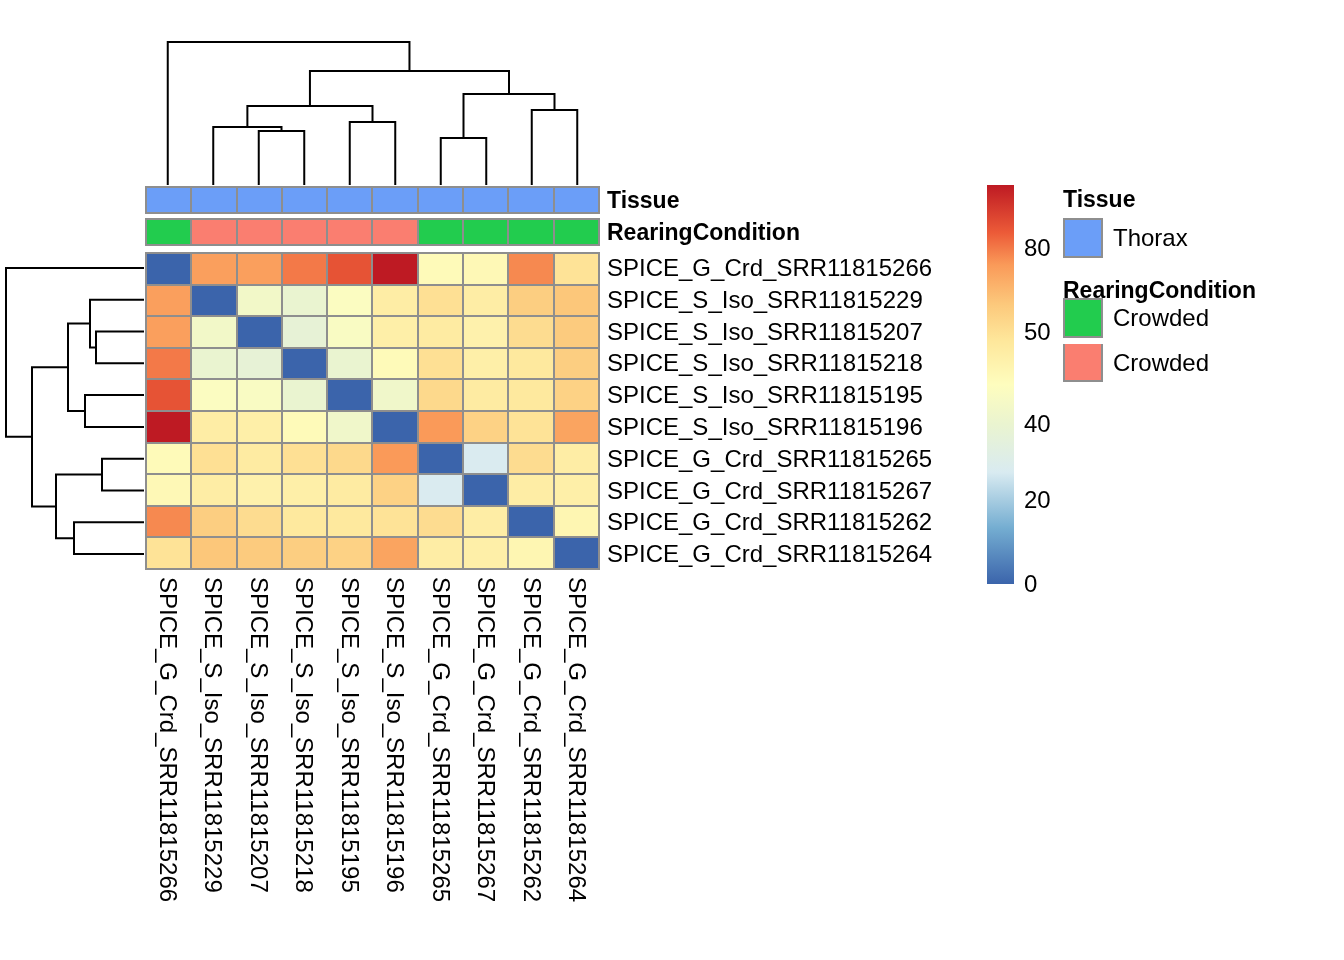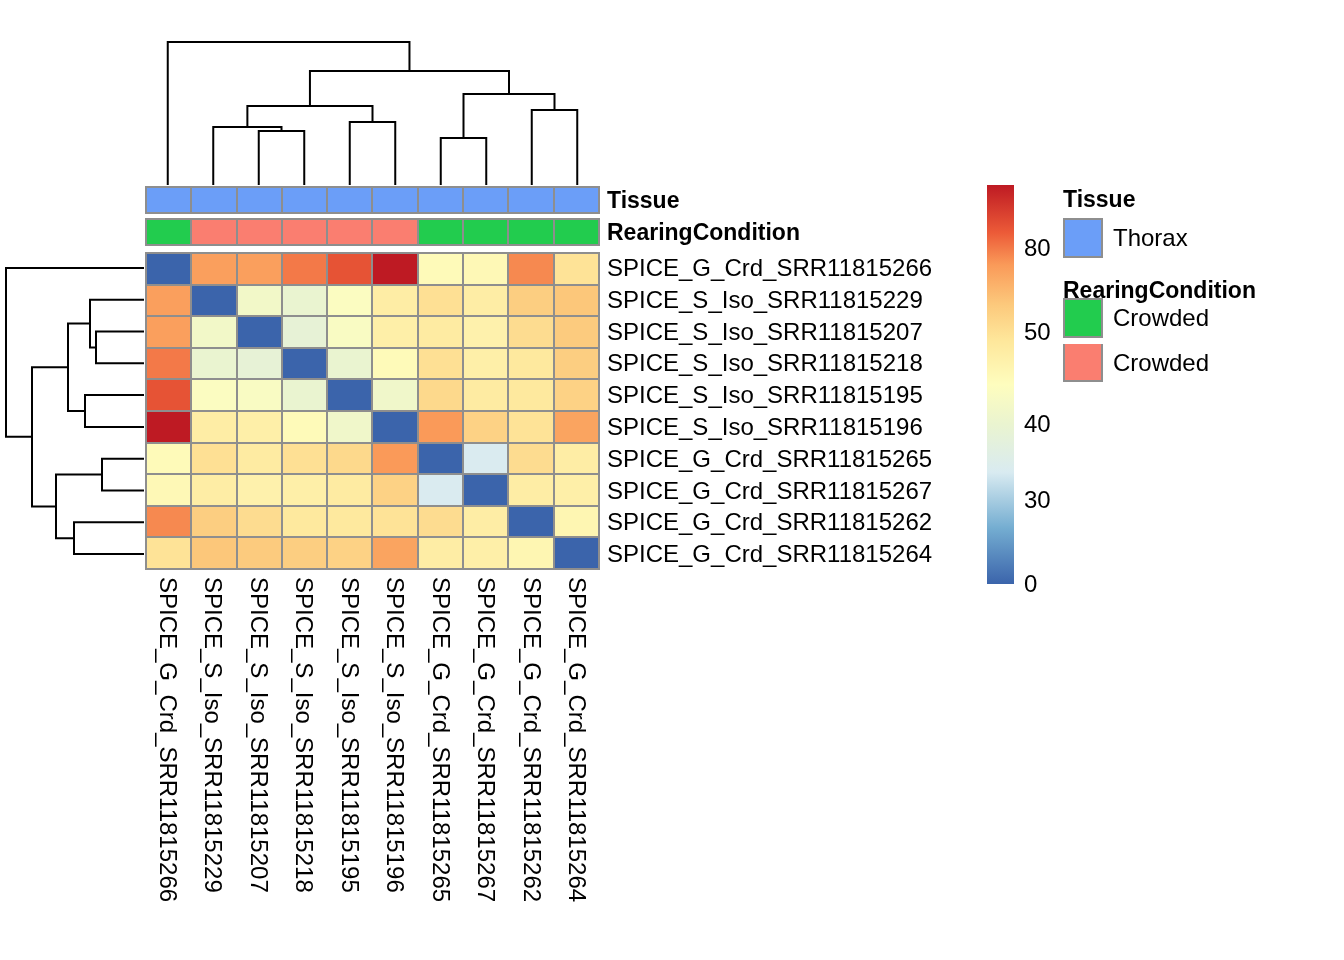--- a/index.html
+++ b/index.html
@@ -217,21 +217,21 @@
       <div class="col-label" style="left: 498.25px; top: 577px;">SPICE_G_Crd_SRR11815267</div>
       <div class="col-label" style="left: 543.75px; top: 577px;">SPICE_G_Crd_SRR11815262</div>
       <div class="col-label" style="left: 589.25px; top: 577px;">SPICE_G_Crd_SRR11815264</div>
     </div>
 
   <div id="colorbar" style="left: 987px; top: 185px; background: linear-gradient(to top, rgb(59, 100, 171) 0%, rgb(116, 173, 209) 14%, rgb(217, 235, 241) 28%, rgb(234, 244, 208) 40%, rgb(254, 253, 190) 50%, rgb(254, 231, 155) 61%, rgb(252, 201, 124) 70%, rgb(250, 154, 89) 80%, rgb(236, 91, 56) 88%, rgb(190, 26, 35) 100%);"></div>
   <div id="colorbar-ticks">
       <div class="cb-tick" style="top: 236px;">80</div>
       <div class="cb-tick" style="top: 320px;">50</div>
       <div class="cb-tick" style="top: 412px;">40</div>
-      <div class="cb-tick" style="top: 488px;">30</div>
+      <div class="cb-tick" style="top: 488px;">20</div>
       <div class="cb-tick" style="top: 572px;">0</div>
     </div>
 
   <div class="legend-header" id="legend-tissue-header" style="top:186px;">Tissue</div>
   <div id="legend-tissue-items">
       <div class="legend-item" style="top: 218px;">
         <div class="legend-swatch" style="background: rgb(107, 158, 248);"></div>
         <div class="legend-text">Thorax</div>
       </div>
     </div>

